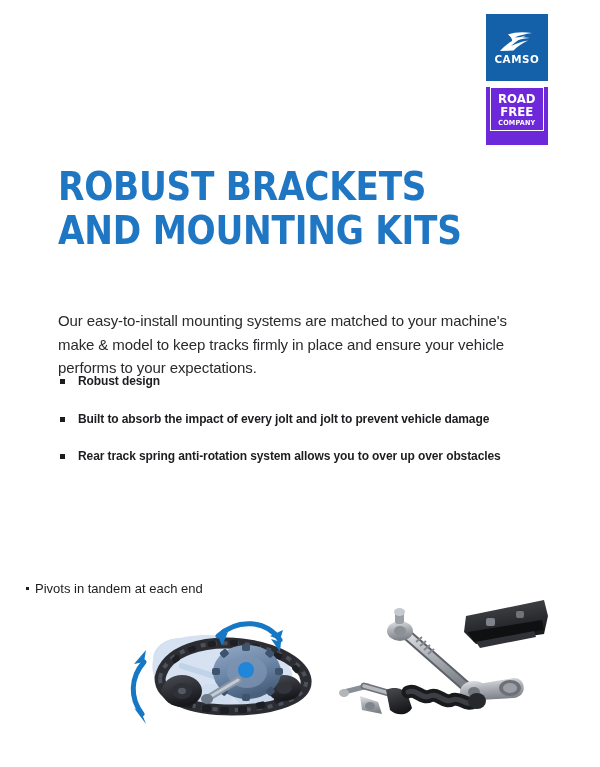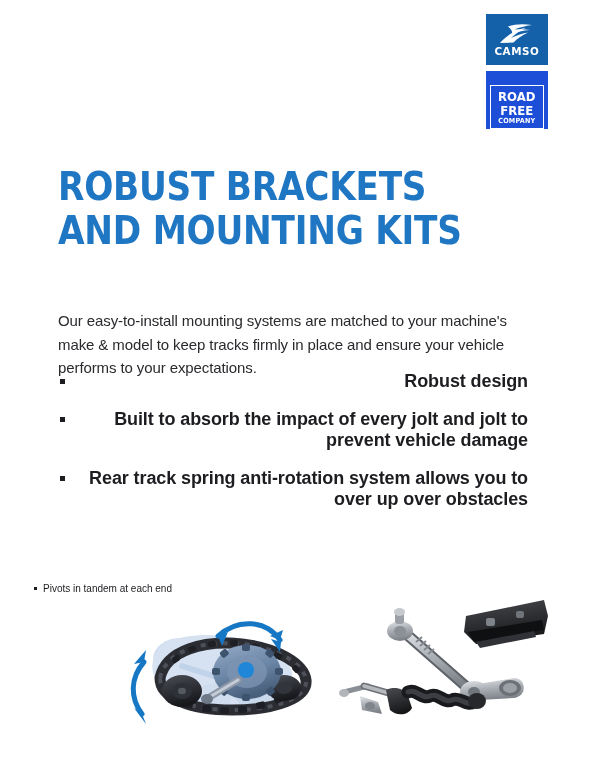--- a/index.html
+++ b/index.html
@@ -23,21 +23,21 @@
     position: absolute;
     top: 14px;
     right: 52px;
     width: 62px;
     display: flex;
     flex-direction: column;
     gap: 6px;
   }
   .logo-tile {
     width: 62px;
-    height: 51px;
+    height: 67px;
     background: #1461aa;
     display: flex;
     flex-direction: column;
     align-items: center;
     justify-content: center;
     box-sizing: border-box;
   }
   .logo-mark {
     width: 38px;
     height: 22px;
@@ -49,23 +49,23 @@
     font-family: "DejaVu Sans", sans-serif;
     font-weight: bold;
     font-size: 11px;
     letter-spacing: 0.6px;
     line-height: 1;
     transform: scaleX(0.94);
   }
   .badge-tile {
     width: 62px;
     height: 58px;
-    background: #1d4ed8;
+    background: #6d28d9;
     display: flex;
-    align-items: flex-end;
+    align-items: flex-start;
     justify-content: center;
     box-sizing: border-box;
   }
   .badge-inner {
     border: 1.5px solid #ffffff;
     padding: 4px 5px 3px 5px;
     text-align: center;
     color: #ffffff;
     font-family: "DejaVu Sans", sans-serif;
     font-weight: bold;
@@ -111,44 +111,43 @@
     top: 371px;
     width: 470px;
     list-style: none;
     margin: 0;
     padding: 0;
   }
   .bullets li {
     position: relative;
     padding-left: 20px;
     margin-bottom: 16px;
-    font-size: 18px;
+    font-size: 12px;
     line-height: 21.5px;
     font-weight: bold;
     color: #1d1d21;
     letter-spacing: -0.1px;
-    text-align: right;
   }
   .bullets li:last-child { margin-bottom: 0; }
   .bullets li .sq {
     position: absolute;
     left: 2px;
     top: 8px;
     width: 5px;
     height: 5px;
     background: #1d1d21;
   }
   .bullets li .btxt { display: block; }
 
   
   .footnote {
     position: absolute;
-    left: 34px;
+    left: 26px;
     top: 583px;
-    font-size: 10px;
+    font-size: 13px;
     line-height: 11px;
     color: #1d1d21;
     white-space: nowrap;
   }
   .footnote .fsq {
     display: inline-block;
     width: 3px;
     height: 3px;
     background: #1d1d21;
     vertical-align: middle;

